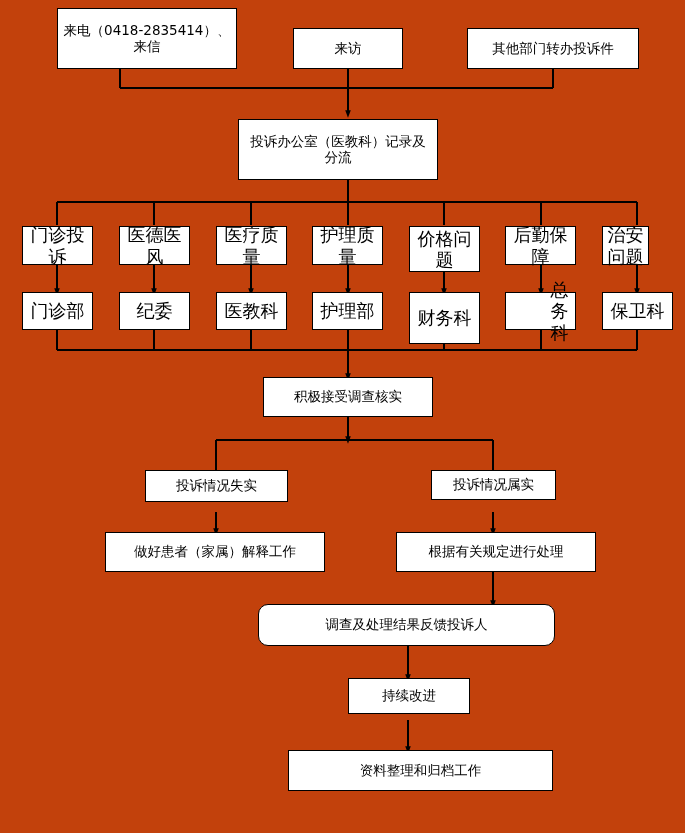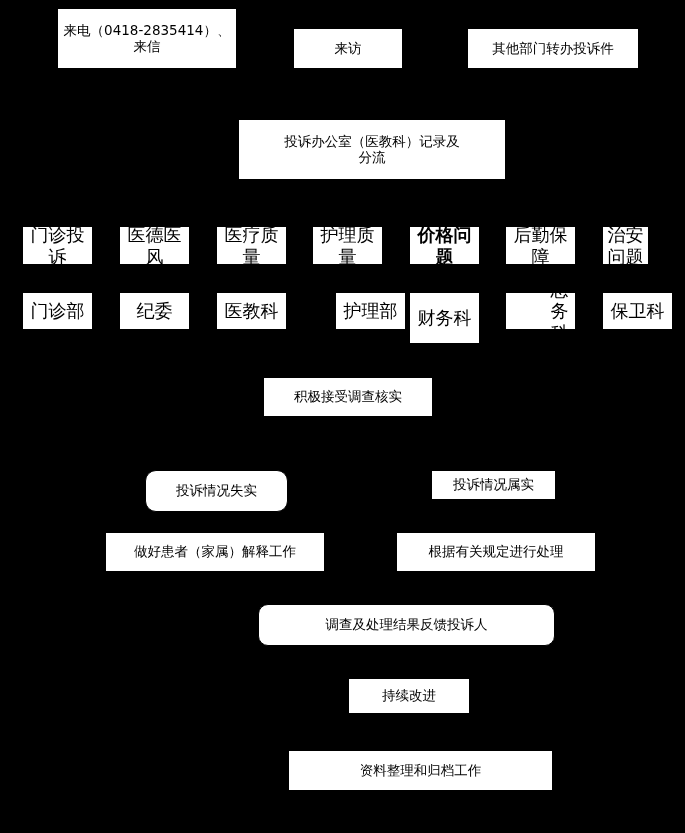--- a/index.html
+++ b/index.html
@@ -8,21 +8,21 @@
     padding: 0;
     background: #ffffff;
   }
   body {
     font-family: "DejaVu Sans", "Liberation Sans", sans-serif;
   }
   #flow-root {
     position: relative;
     width: 685px;
     height: 833px;
-    background: #000000;
+    background: #c2410c;
     overflow: hidden;
   }
   #flow-svg {
     position: absolute;
     left: 0;
     top: 0;
     width: 685px;
     height: 833px;
   }
   .node {
@@ -108,42 +108,42 @@
     </g>
   </svg>
 
   <div class="node lead" style="left:57px;  top:8px;   width:180px; height:61px;">来电（0418-2835414）、
 来信</div>
 
   <div class="node lead" style="left:293px; top:28px;  width:110px; height:41px;">来访</div>
 
   <div class="node lead" style="left:467px; top:28px;  width:172px; height:41px;">其他部门转办投诉件</div>
 
-  <div class="node lead" style="left:238px; top:119px; width:268px; height:61px;">投诉办公室（医教科）记录及
+  <div class="node lead" style="left:238px; top:119px; width:200px; height:61px;">投诉办公室（医教科）记录及
 分流</div>
 
   <div class="node small" style="left:22px;  top:226px; width:71px; height:39px;">门诊投诉</div>
   <div class="node small" style="left:119px; top:226px; width:71px; height:39px;">医德医风</div>
   <div class="node small" style="left:216px; top:226px; width:71px; height:39px;">医疗质量</div>
   <div class="node small" style="left:312px; top:226px; width:71px; height:39px;">护理质量</div>
-  <div class="node small" style="left:409px; top:226px; width:71px; height:39px;font-weight:bold;">价格问题</div>
+  <div class="node small" style="left:409px; top:226px; width:71px; height:46px;">价格问题</div>
   <div class="node small" style="left:505px; top:226px; width:71px; height:39px;">后勤保障</div>
   <div class="node small" style="left:602px; top:226px; width:47px; height:39px;">治安问题</div>
 
   <div class="node small" style="left:22px;  top:292px; width:71px; height:38px;">门诊部</div>
   <div class="node small" style="left:119px; top:292px; width:71px; height:38px;">纪委</div>
   <div class="node small" style="left:216px; top:292px; width:71px; height:38px;">医教科</div>
-  <div class="node small" style="left:312px; top:292px; width:71px; height:38px;margin-left:23px;">护理部</div>
+  <div class="node small" style="left:312px; top:292px; width:71px; height:38px;">护理部</div>
   <div class="node small" style="left:409px; top:292px; width:71px; height:52px;">财务科</div>
   <div class="node small" style="left:505px; top:292px; width:71px; height:38px;padding-left:40px;">总务科</div>
   <div class="node small" style="left:602px; top:292px; width:71px; height:38px;">保卫科</div>
 
   <div class="node lead" style="left:263px; top:377px; width:170px; height:40px;">积极接受调查核实</div>
 
-  <div class="node lead" style="left:145px; top:470px; width:143px; height:42px;border-radius:11px;">投诉情况失实</div>
+  <div class="node lead" style="left:145px; top:470px; width:143px; height:32px;">投诉情况失实</div>
   <div class="node lead" style="left:431px; top:470px; width:125px; height:30px;">投诉情况属实</div>
 
   <div class="node lead" style="left:105px; top:532px; width:220px; height:40px;">做好患者（家属）解释工作</div>
   <div class="node lead" style="left:396px; top:532px; width:200px; height:40px;">根据有关规定进行处理</div>
 
   <div class="node lead" style="left:258px; top:604px; width:297px; height:42px;border-radius:10px;">调查及处理结果反馈投诉人</div>
 
   <div class="node lead" style="left:348px; top:678px; width:122px; height:36px;">持续改进</div>
 
   <div class="node lead" style="left:288px; top:750px; width:265px; height:41px;">资料整理和归档工作</div>

